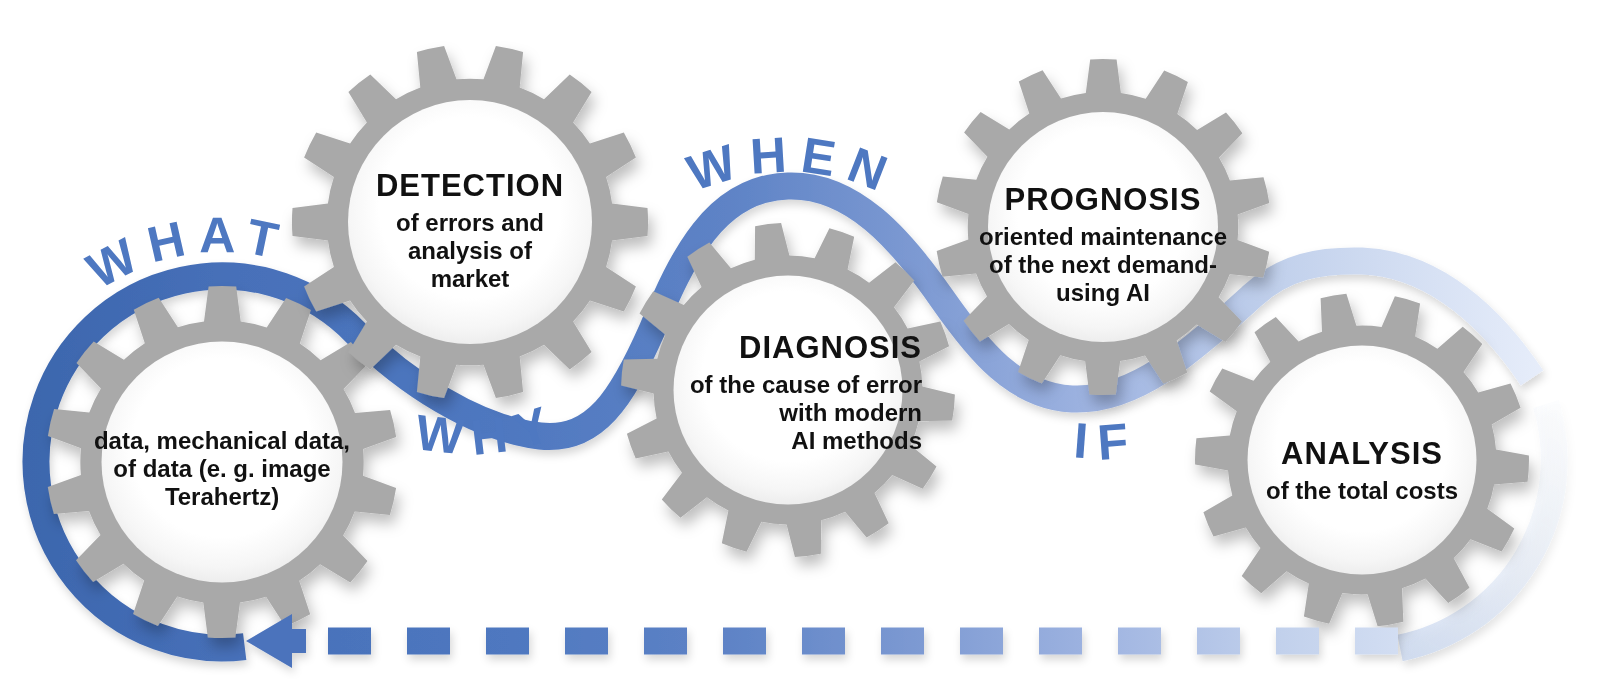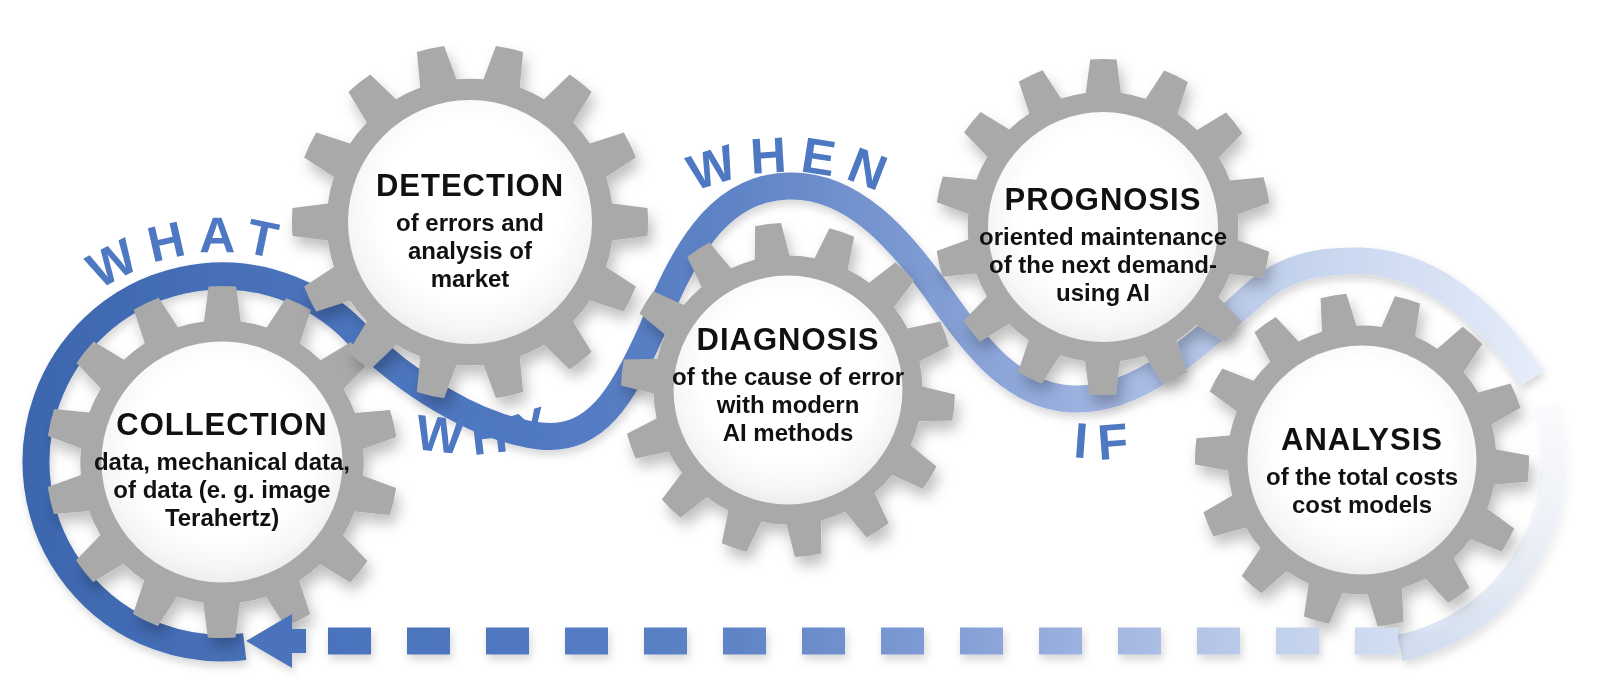--- a/index.html
+++ b/index.html
@@ -121,42 +121,40 @@
       <textPath href="#arcIf" startOffset="61%" text-anchor="middle">IF</textPath>
     </text>
 
     <g filter="url(#softShadow)">
       <path d="M 1398 641 L 318 641" fill="none" stroke="url(#ribbonGrad)" stroke-width="27" stroke-dasharray="43 36"></path>
       <polygon points="246,641 292,614 292,629 306,629 306,653 292,653 292,668" fill="var(--arrow-blue,#4c73bc)"></polygon>
     </g>
   </svg>
 
   <div class="gear-label" style="left:222px;top:469px;">
-    <div class="heading">COLLECTION</div>
     <span class="line">data, mechanical data,</span>
     <span class="line">of data (e. g. image</span>
     <span class="line">Terahertz)</span>
   </div>
   <div class="gear-label" style="left:470px;top:230px;">
     <div class="heading">DETECTION</div>
     <span class="line">of errors and</span>
     <span class="line">analysis of</span>
     <span class="line">market</span>
   </div>
-  <div class="gear-label" style="left:788px;top:384px;">
+  <div class="gear-label" style="left:788px;top:392px;text-align:right;">
     <div class="heading">DIAGNOSIS</div>
     <span class="line">of the cause of error</span>
     <span class="line">with modern</span>
     <span class="line">AI methods</span>
   </div>
   <div class="gear-label" style="left:1103px;top:244px;">
     <div class="heading">PROGNOSIS</div>
     <span class="line">oriented maintenance</span>
     <span class="line">of the next demand-</span>
     <span class="line">using AI</span>
   </div>
   <div class="gear-label" style="left:1362px;top:470px;">
     <div class="heading">ANALYSIS</div>
     <span class="line">of the total costs</span>
-    <span class="line">cost models</span>
   </div>
 
 </div>
 
 </body></html>

